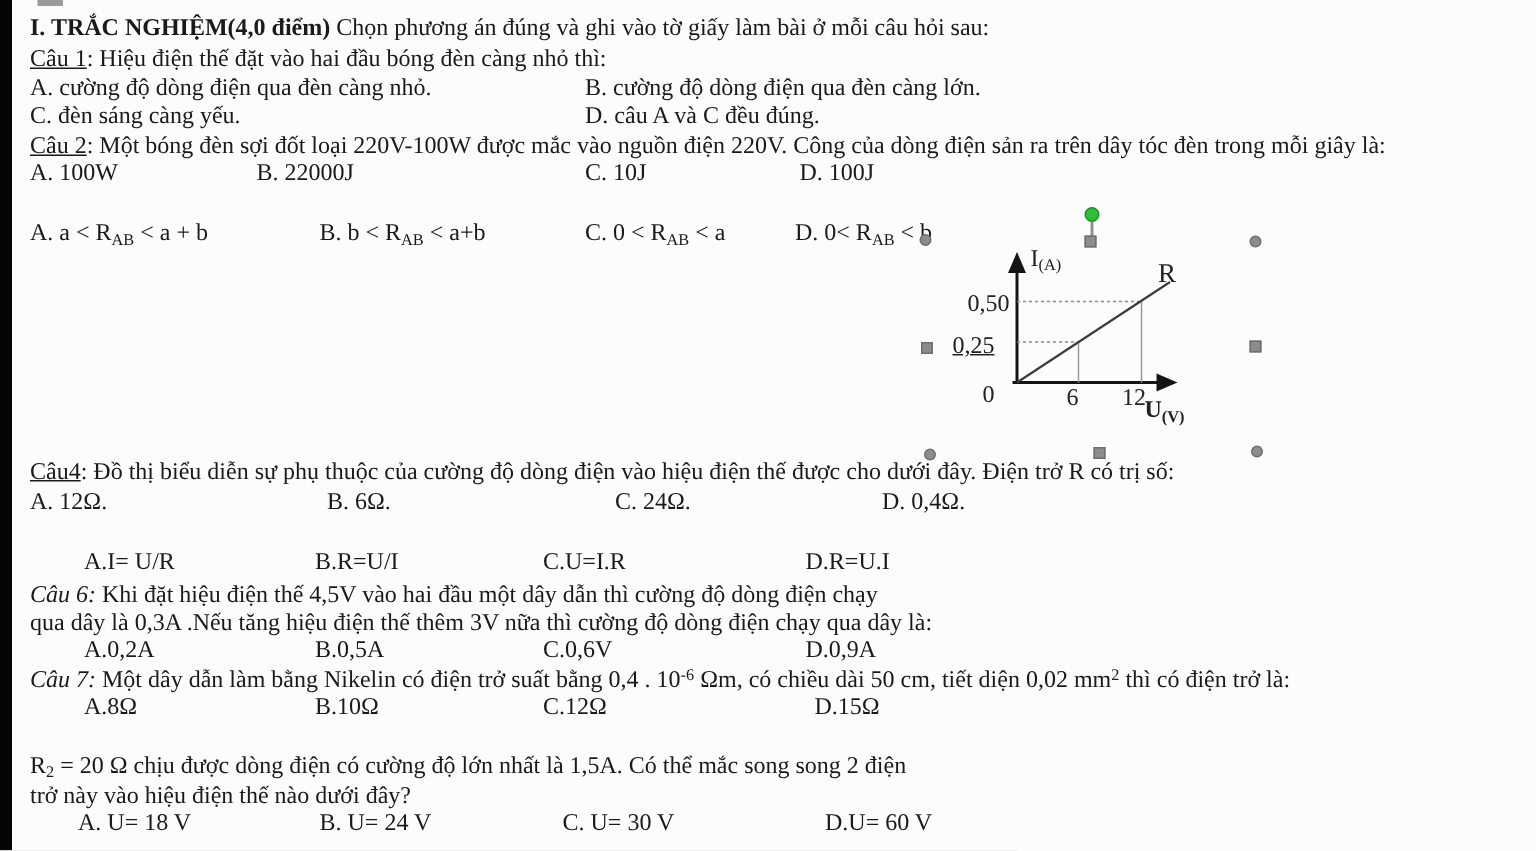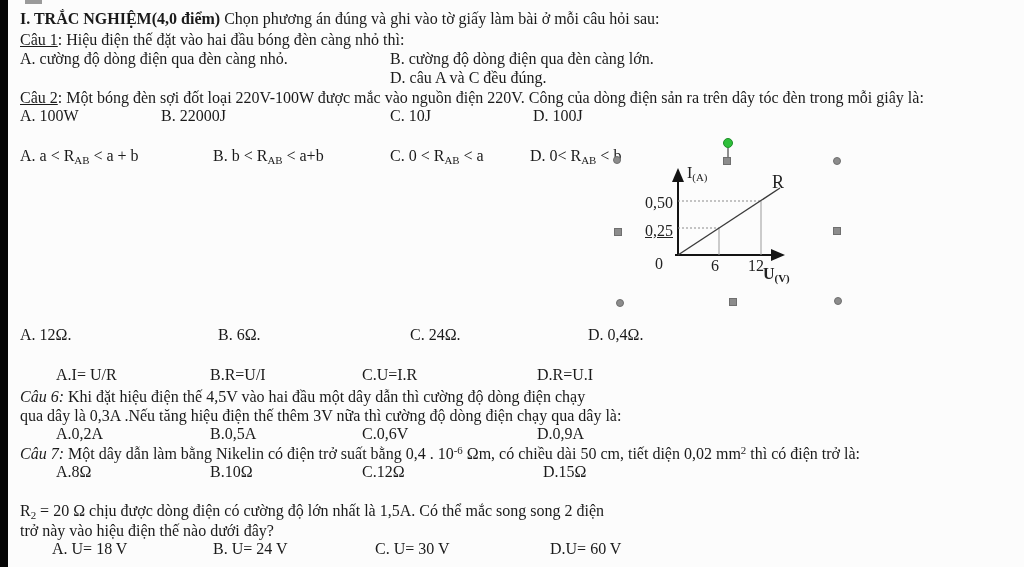--- a/index.html
+++ b/index.html
@@ -18,21 +18,21 @@
   .it{font-style:italic;}
   .bold{font-weight:bold;}
   sub{font-size:0.68em;vertical-align:-0.28em;line-height:0;}
   sup{font-size:0.68em;vertical-align:0.45em;line-height:0;}
   
   .graph{position:absolute;left:615px;top:160px;width:235px;height:145px;}
   .graph .glabel{position:absolute;white-space:nowrap;color:#222;}
   .g-ylabel{left:72px;top:3px;font-size:16px;}
   .g-r{left:157px;top:13px;font-size:18px;}
   .g-y050{left:10px;top:33px;width:48px;text-align:right;}
-  .g-y025{left:10px;top:61px;width:48px;text-align:right;text-decoration:underline;}
+  .g-y025{left:10px;top:61px;width:48px;text-align:center;text-decoration:underline;}
   .g-origin{left:40px;top:94px;}
   .g-x6{left:96px;top:96px;}
   .g-x12{left:133px;top:96px;}
   .g-xlabel{left:148px;top:104px;font-size:16px;font-weight:bold;}
   
   .h-circle,.h-square,.h-rotate{position:absolute;box-sizing:border-box;}
   .h-circle{width:8px;height:8px;border-radius:50%;background:#8c8c8c;border:1px solid #6f6f6f;}
   .h-square{width:8px;height:8px;background:#8c8c8c;border:1px solid #6f6f6f;}
   .h-rotate{width:10px;height:10px;border-radius:50%;background:#2fbf3a;border:1px solid #1d8f28;}
   .h-stem{position:absolute;width:2px;height:10px;background:#8f8f8f;}
@@ -45,27 +45,28 @@
   <div class="top-mark"></div>
 
   <div class="line" style="top:9px"><span class="bold">I. TRẮC NGHIỆM(4,0 điểm)</span><span> Chọn phương án đúng và ghi vào tờ giấy làm bài ở mỗi câu hỏi sau:</span></div>
 
   <div class="line" style="top:30px"><span class="u">Câu 1</span><span>: Hiệu điện thế đặt vào hai đầu bóng đèn càng nhỏ thì:</span></div>
   <div class="row" style="top:49px">
     <span class="opt" style="left:20px">A. cường độ dòng điện qua đèn càng nhỏ.</span>
     <span class="opt" style="left:390px">B. cường độ dòng điện qua đèn càng lớn.</span>
   </div>
   <div class="row" style="top:68px">
+    <span class="opt" style="left:20px">C. đèn sáng càng yếu.</span>
     <span class="opt" style="left:390px">D. câu A và C đều đúng.</span>
   </div>
 
   <div class="line" style="top:88px"><span class="u">Câu 2</span><span>: Một bóng đèn sợi đốt loại 220V-100W được mắc vào nguồn điện 220V. Công của dòng điện sản ra trên dây tóc đèn trong mỗi giây là:</span></div>
   <div class="row" style="top:106px">
     <span class="opt" style="left:20px">A. 100W</span>
-    <span class="opt" style="left:161px">B. 22000J</span>
+    <span class="opt" style="left:171px">B. 22000J</span>
     <span class="opt" style="left:390px">C. 10J</span>
     <span class="opt" style="left:533px">D. 100J</span>
   </div>
 
   <div class="row" style="top:146px">
     <span class="opt" style="left:20px">A. a &lt; R<sub>AB</sub> &lt; a + b</span>
     <span class="opt" style="left:213px">B. b &lt; R<sub>AB</sub> &lt; a+b</span>
     <span class="opt" style="left:390px">C. 0 &lt; R<sub>AB</sub> &lt; a</span>
     <span class="opt" style="left:530px">D. 0&lt; R<sub>AB</sub> &lt; b</span>
   </div>
@@ -96,20 +97,21 @@
   <div class="h-stem" style="left:727px;top:148px"></div>
   <div class="h-circle" style="left:613px;top:156px"></div>
   <div class="h-square" style="left:723px;top:157px"></div>
   <div class="h-circle" style="left:833px;top:157px"></div>
   <div class="h-square" style="left:614px;top:228px"></div>
   <div class="h-square" style="left:833px;top:227px"></div>
   <div class="h-circle" style="left:616px;top:299px"></div>
   <div class="h-square" style="left:729px;top:298px"></div>
   <div class="h-circle" style="left:834px;top:297px"></div>
 
+  <div class="line" style="top:305px"><span class="u">Câu4</span><span>: Đồ thị biểu diễn sự phụ thuộc của cường độ dòng điện vào hiệu điện thế được cho dưới đây. Điện trở R có trị số:</span></div>
   <div class="row" style="top:325px">
     <span class="opt" style="left:20px">A. 12Ω.</span>
     <span class="opt" style="left:218px">B. 6Ω.</span>
     <span class="opt" style="left:410px">C. 24Ω.</span>
     <span class="opt" style="left:588px">D. 0,4Ω.</span>
   </div>
 
   <div class="row" style="top:365px">
     <span class="opt" style="left:56px">A.I= U/R</span>
     <span class="opt" style="left:210px">B.R=U/I</span>

